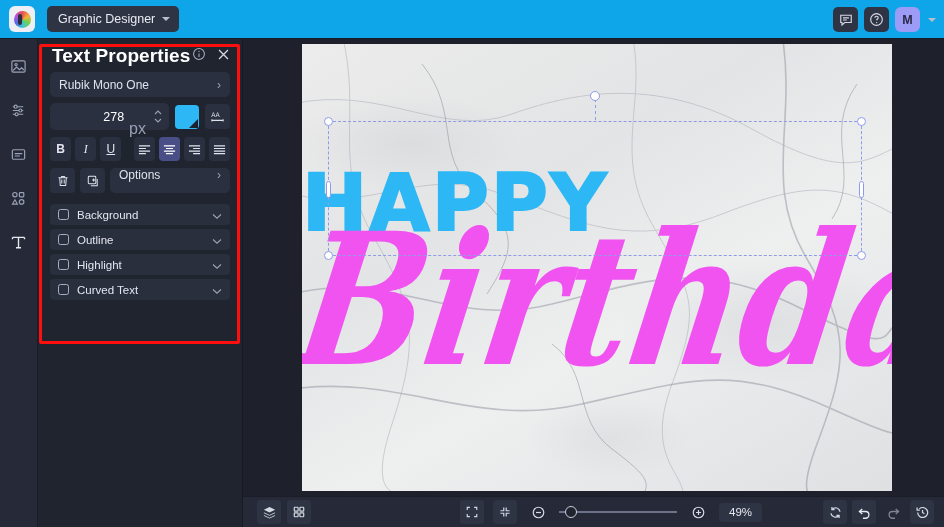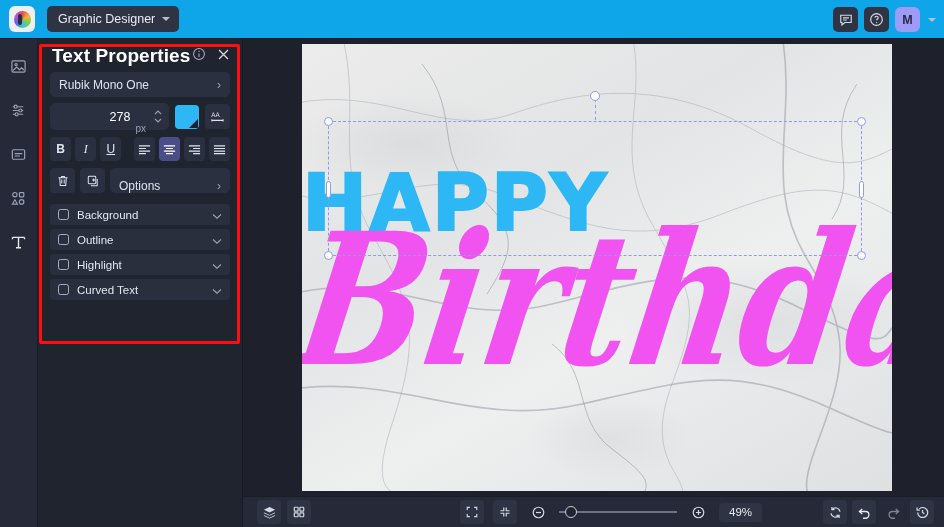--- a/index.html
+++ b/index.html
@@ -82,21 +82,21 @@
     padding:0 9px; font-size:12px; color:#DFE2EC; cursor:pointer;
   }
   .field .arrow { margin-left:auto; color:#9AA0B4; font-size:12px; }
 
   .size-row { display:flex; align-items:center; gap:6px; margin-top:6px; padding:0 12px; }
   .size-box {
     flex:1; height:27px; background:#2B3040; border-radius:5px; display:flex;
     align-items:center; justify-content:flex-end; padding:0 7px 0 8px; gap:5px;
   }
   .size-val { font-size:12.5px; color:#FFFFFF; }
-  .size-unit { font-size:10px; color:#9AA0B4;margin-top:24px; }
+  .size-unit { font-size:16px; color:#9AA0B4;margin-top:24px; }
   .stepper { display:flex; flex-direction:column; gap:3px; margin-left:3px; cursor:pointer; }
   .swatch {
     width:24px; height:24px; border-radius:4px; background:#2DB8F5; position:relative;
     overflow:hidden; cursor:pointer; flex:none;
   }
   .swatch::after {
     content:""; position:absolute; right:1px; bottom:1px;
     border-left:9px solid transparent; border-bottom:9px solid #1C2030;
   }
   .mini-btn {
@@ -109,21 +109,21 @@
     width:25px; height:24px; border-radius:4px; background:#2B3040;
     display:flex; align-items:center; justify-content:center; cursor:pointer;
     font-size:12px; color:#E2E5EF;
   }
   .fmt-btn.sel { background:#4A4E86; }
   .fmt-gap { width:5px; }
 
   .opt-row { display:flex; gap:5px; margin-top:7px; padding:0 12px; align-items:center; }
   .opt-field {
     flex:1; height:25px; background:#2B3040; border-radius:5px; display:flex;
-    align-items:flex-end; padding:0 9px; font-size:12px; color:#DFE2EC; cursor:pointer;
+    align-items:flex-start; padding:0 9px; font-size:12px; color:#DFE2EC; cursor:pointer;
   }
 
   .acc-list { margin-top:11px; padding:0 12px; display:flex; flex-direction:column; gap:4px; }
   .acc {
     height:21px; background:#2A2F3E; border-radius:4px; display:flex; align-items:center;
     padding:0 8px; gap:8px; cursor:pointer;
   }
   .cbox {
     width:11px; height:11px; border:1.4px solid #A8AEC2; border-radius:2.5px;
     background:transparent; flex:none;

